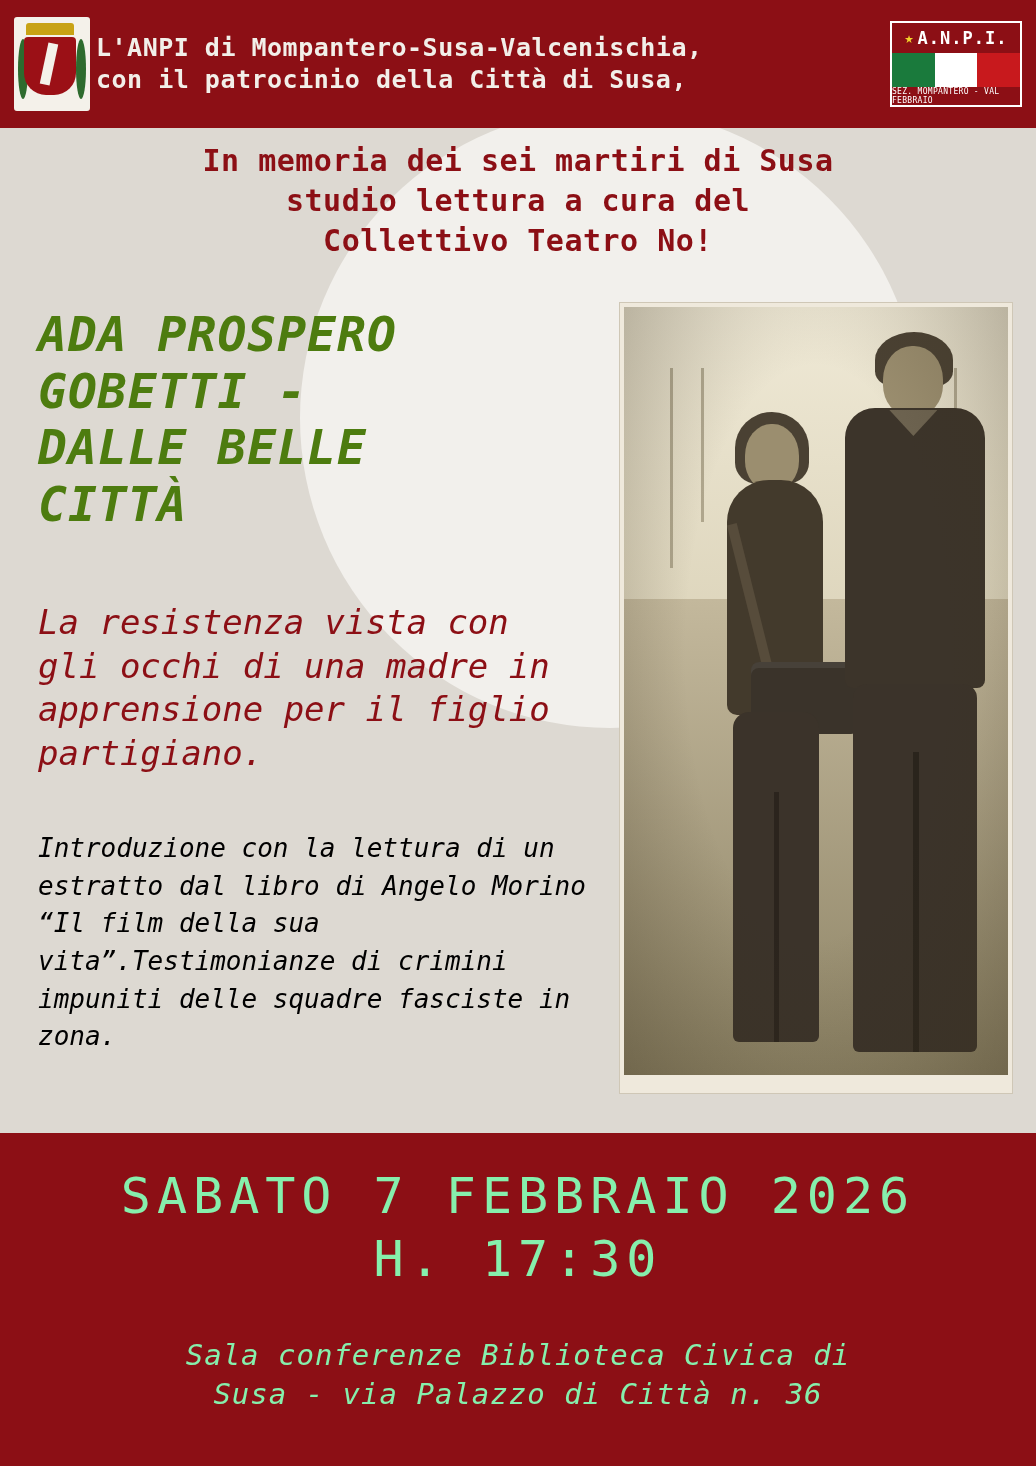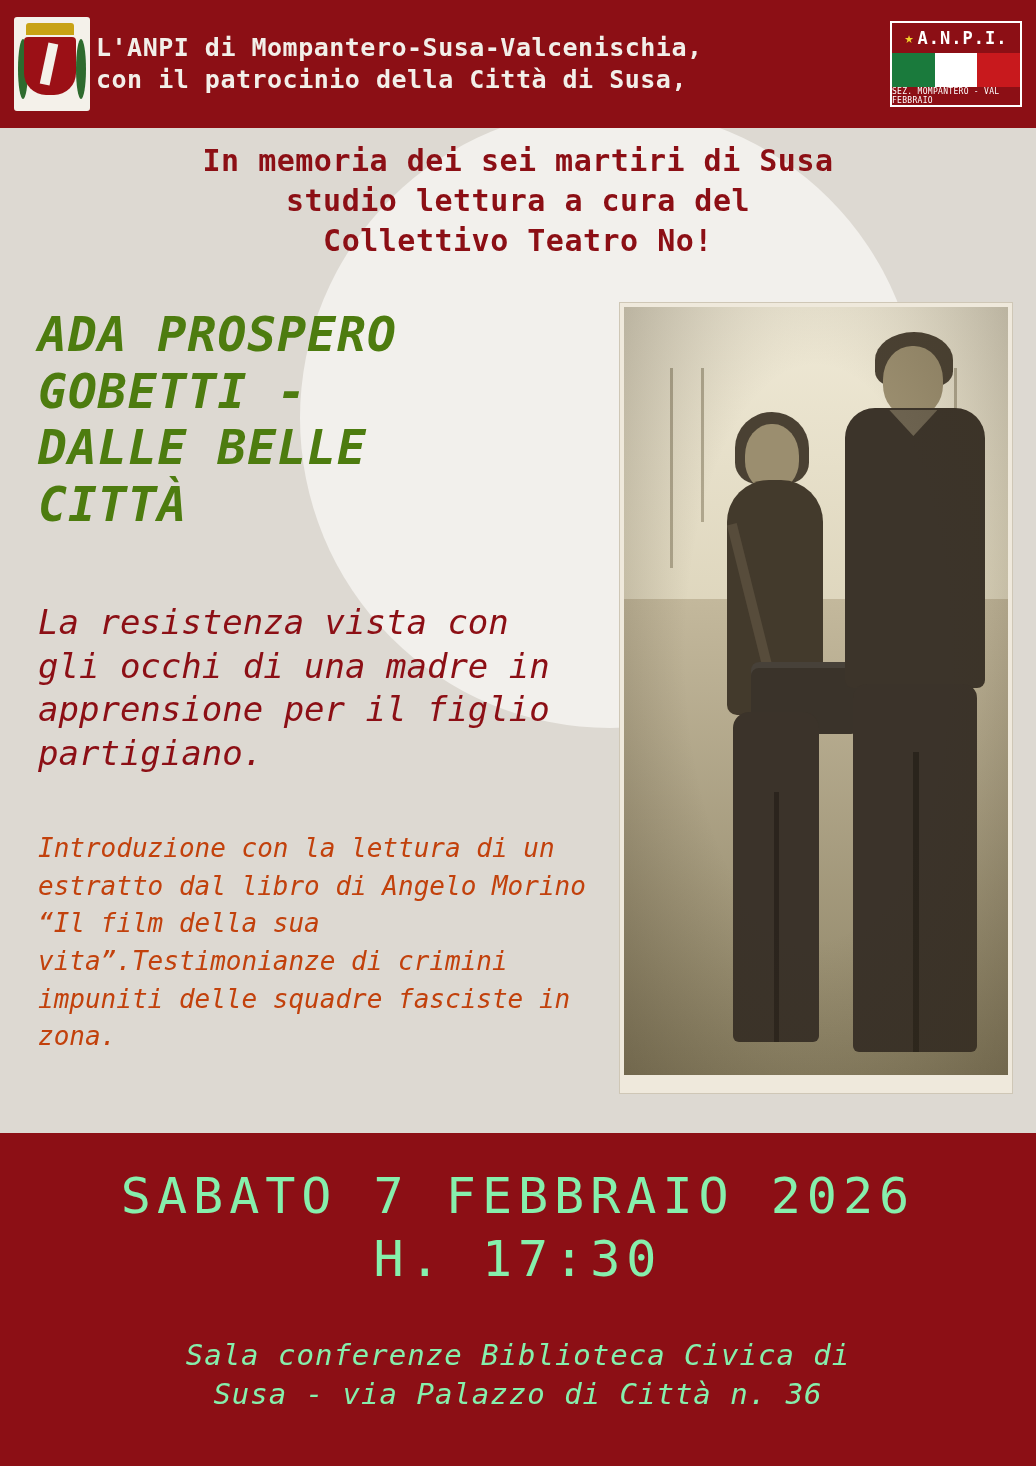--- a/index.html
+++ b/index.html
@@ -184,21 +184,21 @@
     font-size: 34px;
     line-height: 1.28;
     margin-top: 25px;
   }
 
   .intro {
     position: absolute;
     left: 38px;
     top: 702px;
     width: 570px;
-    color: #c2410c;
+    color: #000000;
     font-style: italic;
     font-size: 26px;
     line-height: 1.45;
   }
 
   
   .photo-frame {
     position: absolute;
     left: 620px;
     top: 175px;

